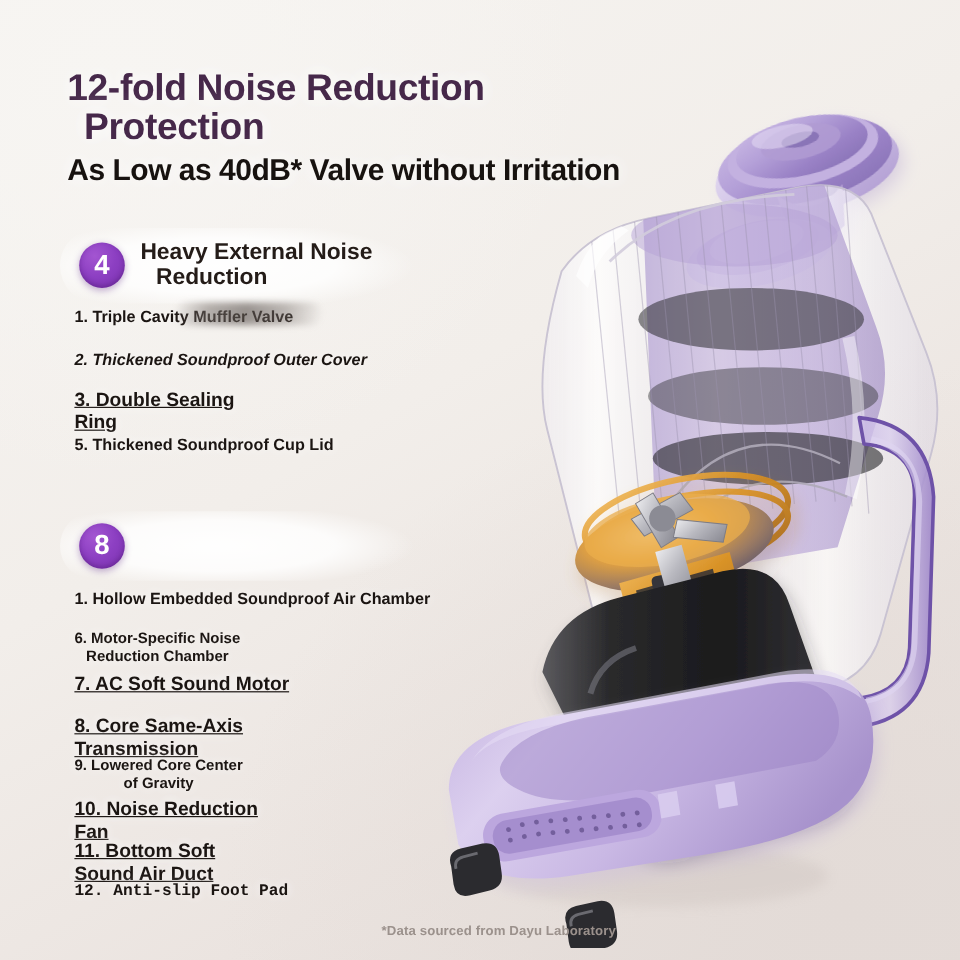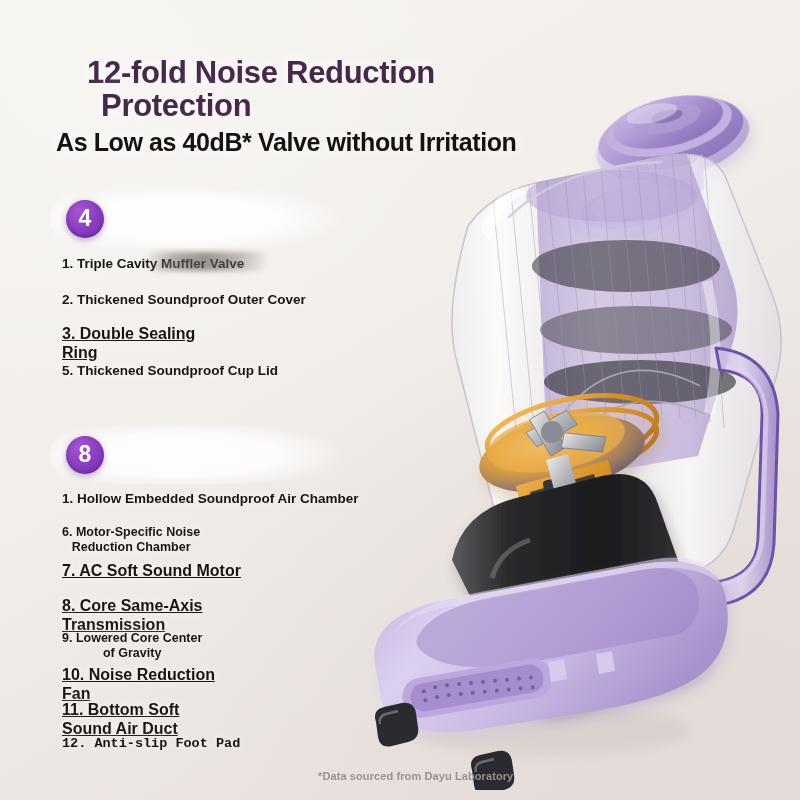--- a/index.html
+++ b/index.html
@@ -20,21 +20,20 @@
   
   #product{ position:absolute; left:340px; top:30px; width:470px; height:760px; }
   #product svg{ display:block; width:100%; height:100%; }
 
   
   .headline{ position:absolute; left:56px; top:56px; width:600px; }
   .hl1{
     font-size:31px; font-weight:bold; color:#46284A;
     line-height:1.08; letter-spacing:-.3px;
     text-shadow:0 0 14px rgba(255,255,255,.95),0 0 26px rgba(255,255,255,.8);
-    margin-left:31px;
   }
   .hl1 .l2{ display:block; padding-left:14px; }
   .hl2{
     margin-top:5px; font-size:25px; font-weight:bold; color:#17120F;
     letter-spacing:-.4px; white-space:nowrap;
     text-shadow:0 0 14px rgba(255,255,255,.95),0 0 26px rgba(255,255,255,.85);
   }
 
   
   .sect{ position:absolute; left:60px; }
@@ -334,26 +333,30 @@
     <div class="hl1">
       <span>12-fold Noise Reduction</span>
       <span class="l2">Protection</span>
     </div>
     <div class="hl2">As Low as 40dB* Valve without Irritation</div>
   </div>
 
   <div class="sect" style="top:194px;">
     <div class="sect-head">
       <div class="badge">4</div>
+      <div class="sect-title">
+        <span>Heavy External Noise</span>
+        <span class="l2">Reduction</span>
+      </div>
     </div>
   </div>
 
   <div class="feat f-md" style="top:256px;">1. Triple Cavity Muffler Valve</div>
   <div class="smudge"></div>
-  <div class="feat f-md" style="top:292px;">2. Thickened Soundproof Outer Cover</div>
+  <div class="feat f-md" style="top:292px;font-style:italic;">2. Thickened Soundproof Outer Cover</div>
   <div class="feat f-lg" style="top:325px;">3. Double Sealing
  Ring</div>
   <div class="feat f-md" style="top:363px;">5. Thickened Soundproof Cup Lid</div>
 
   <div class="sect" style="top:430px;">
     <div class="sect-head">
       <div class="badge">8</div>
     </div>
   </div>
 

